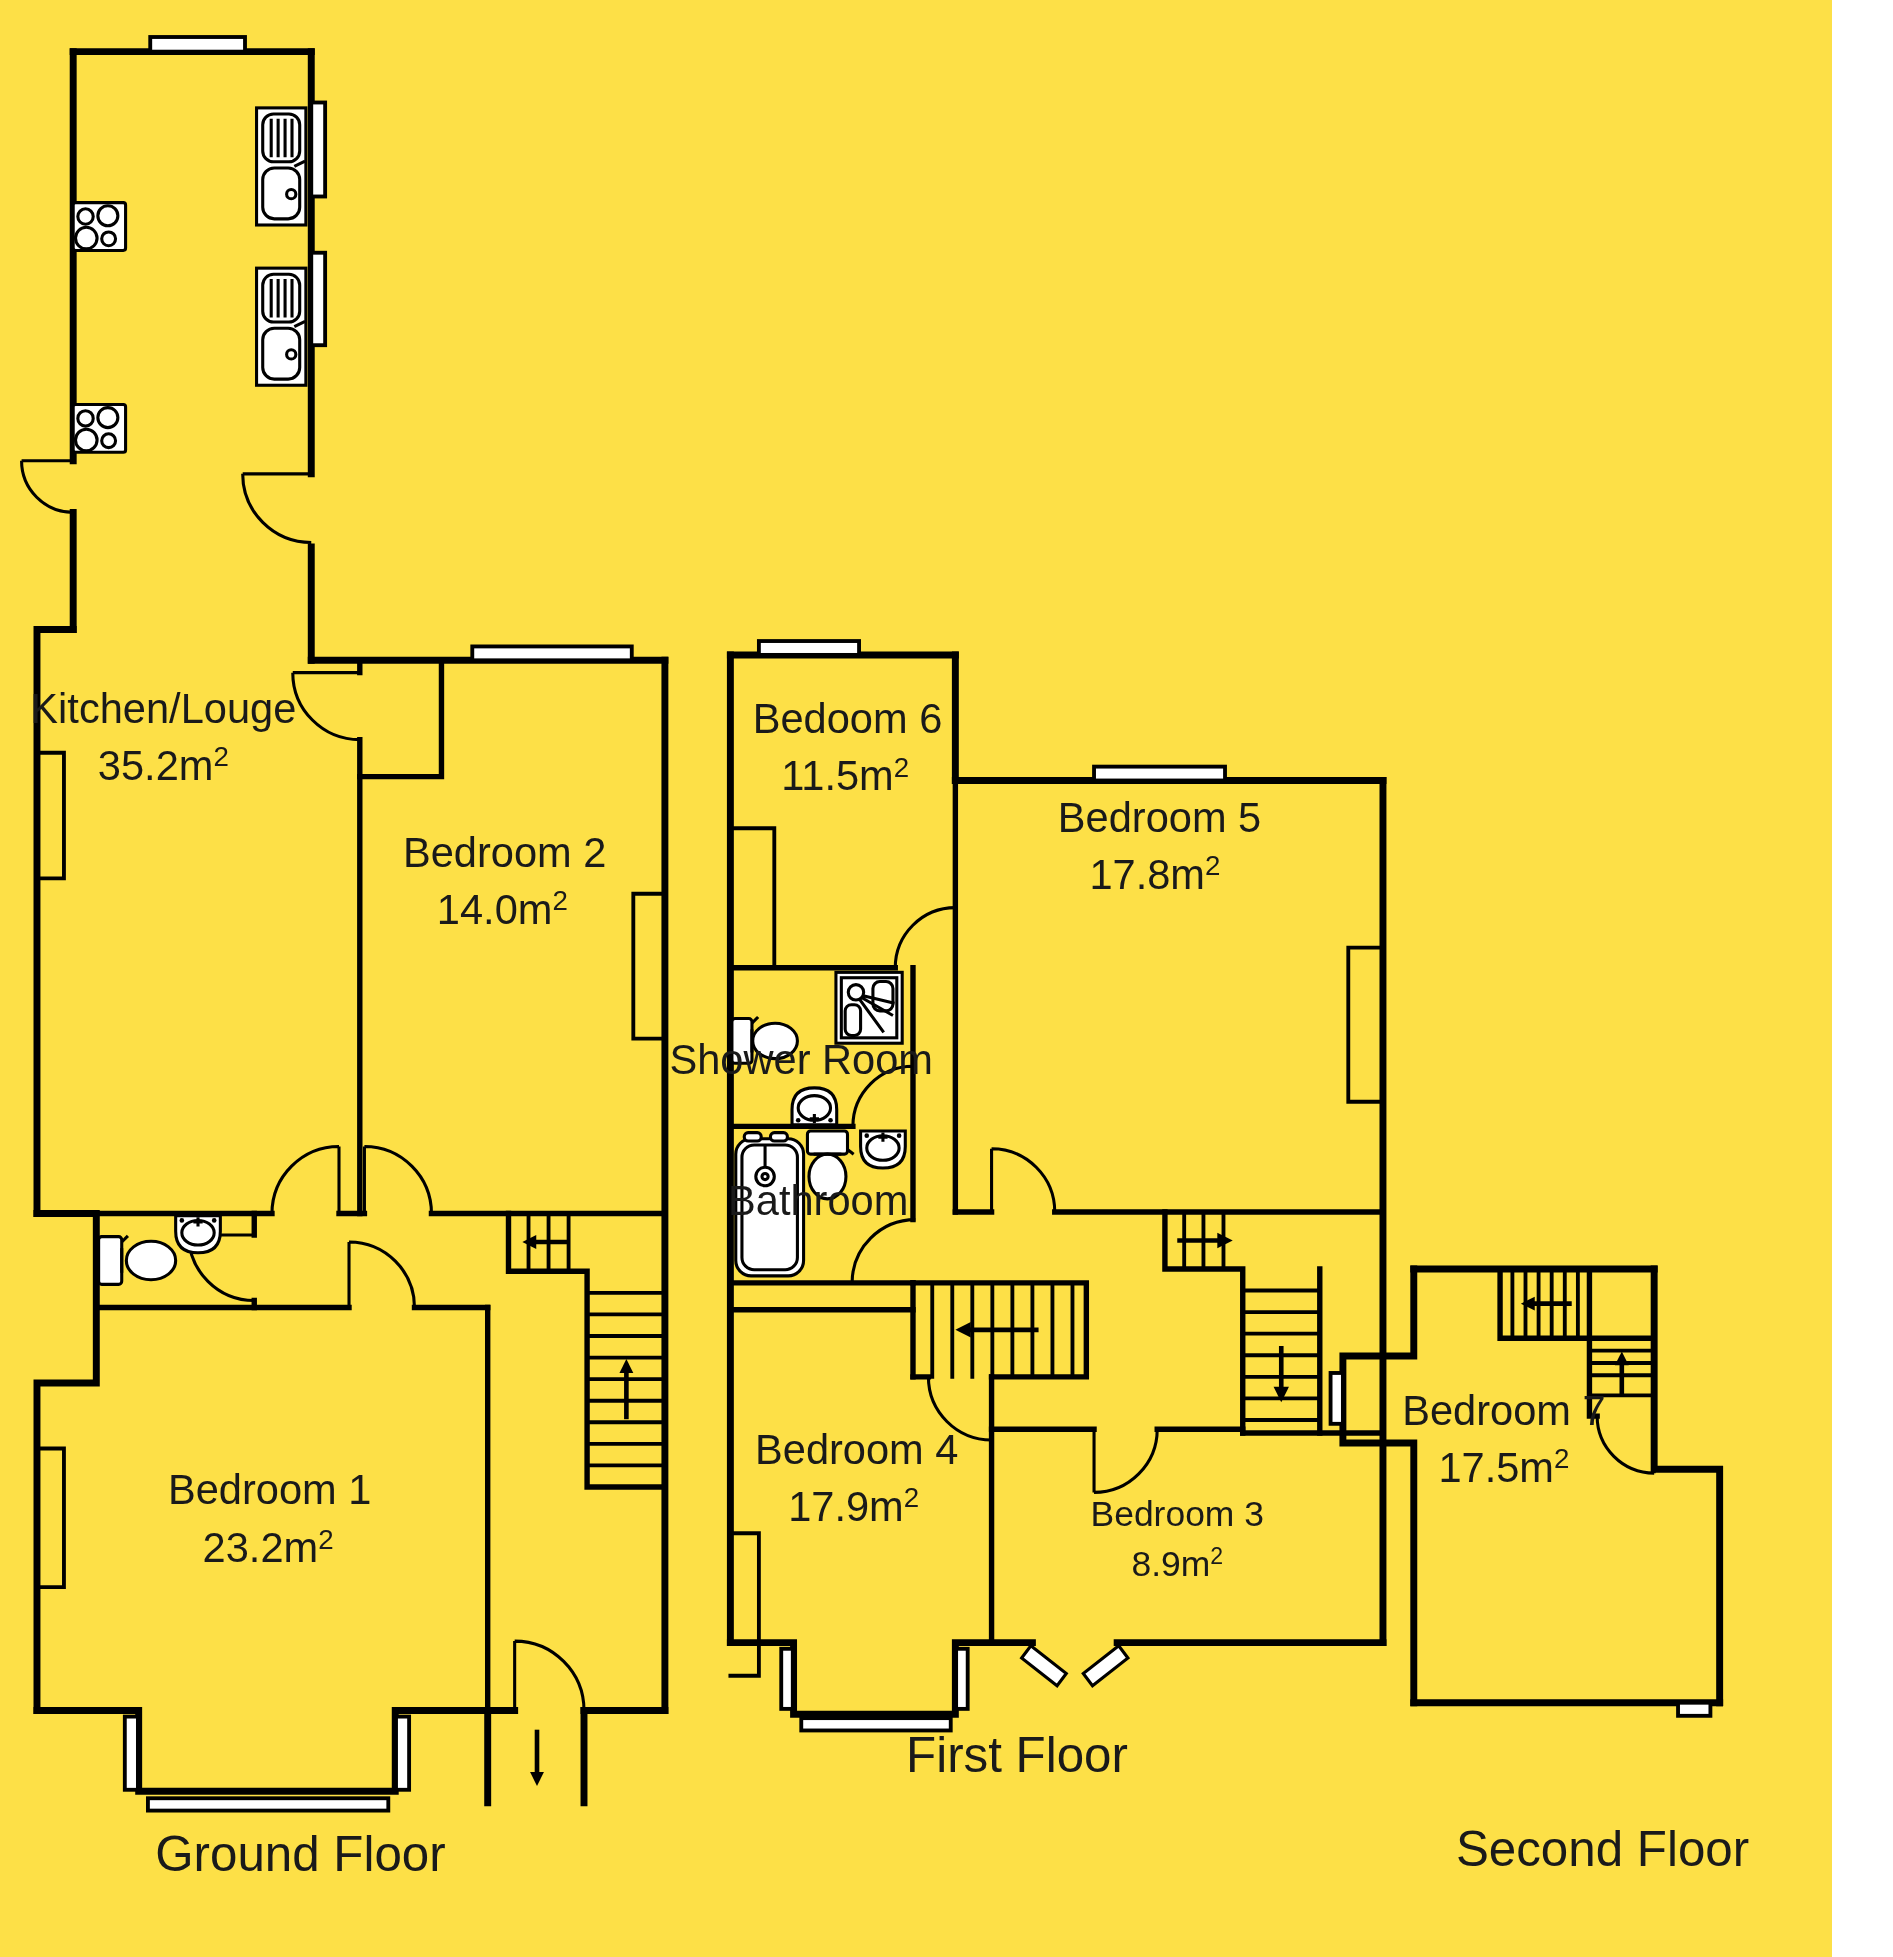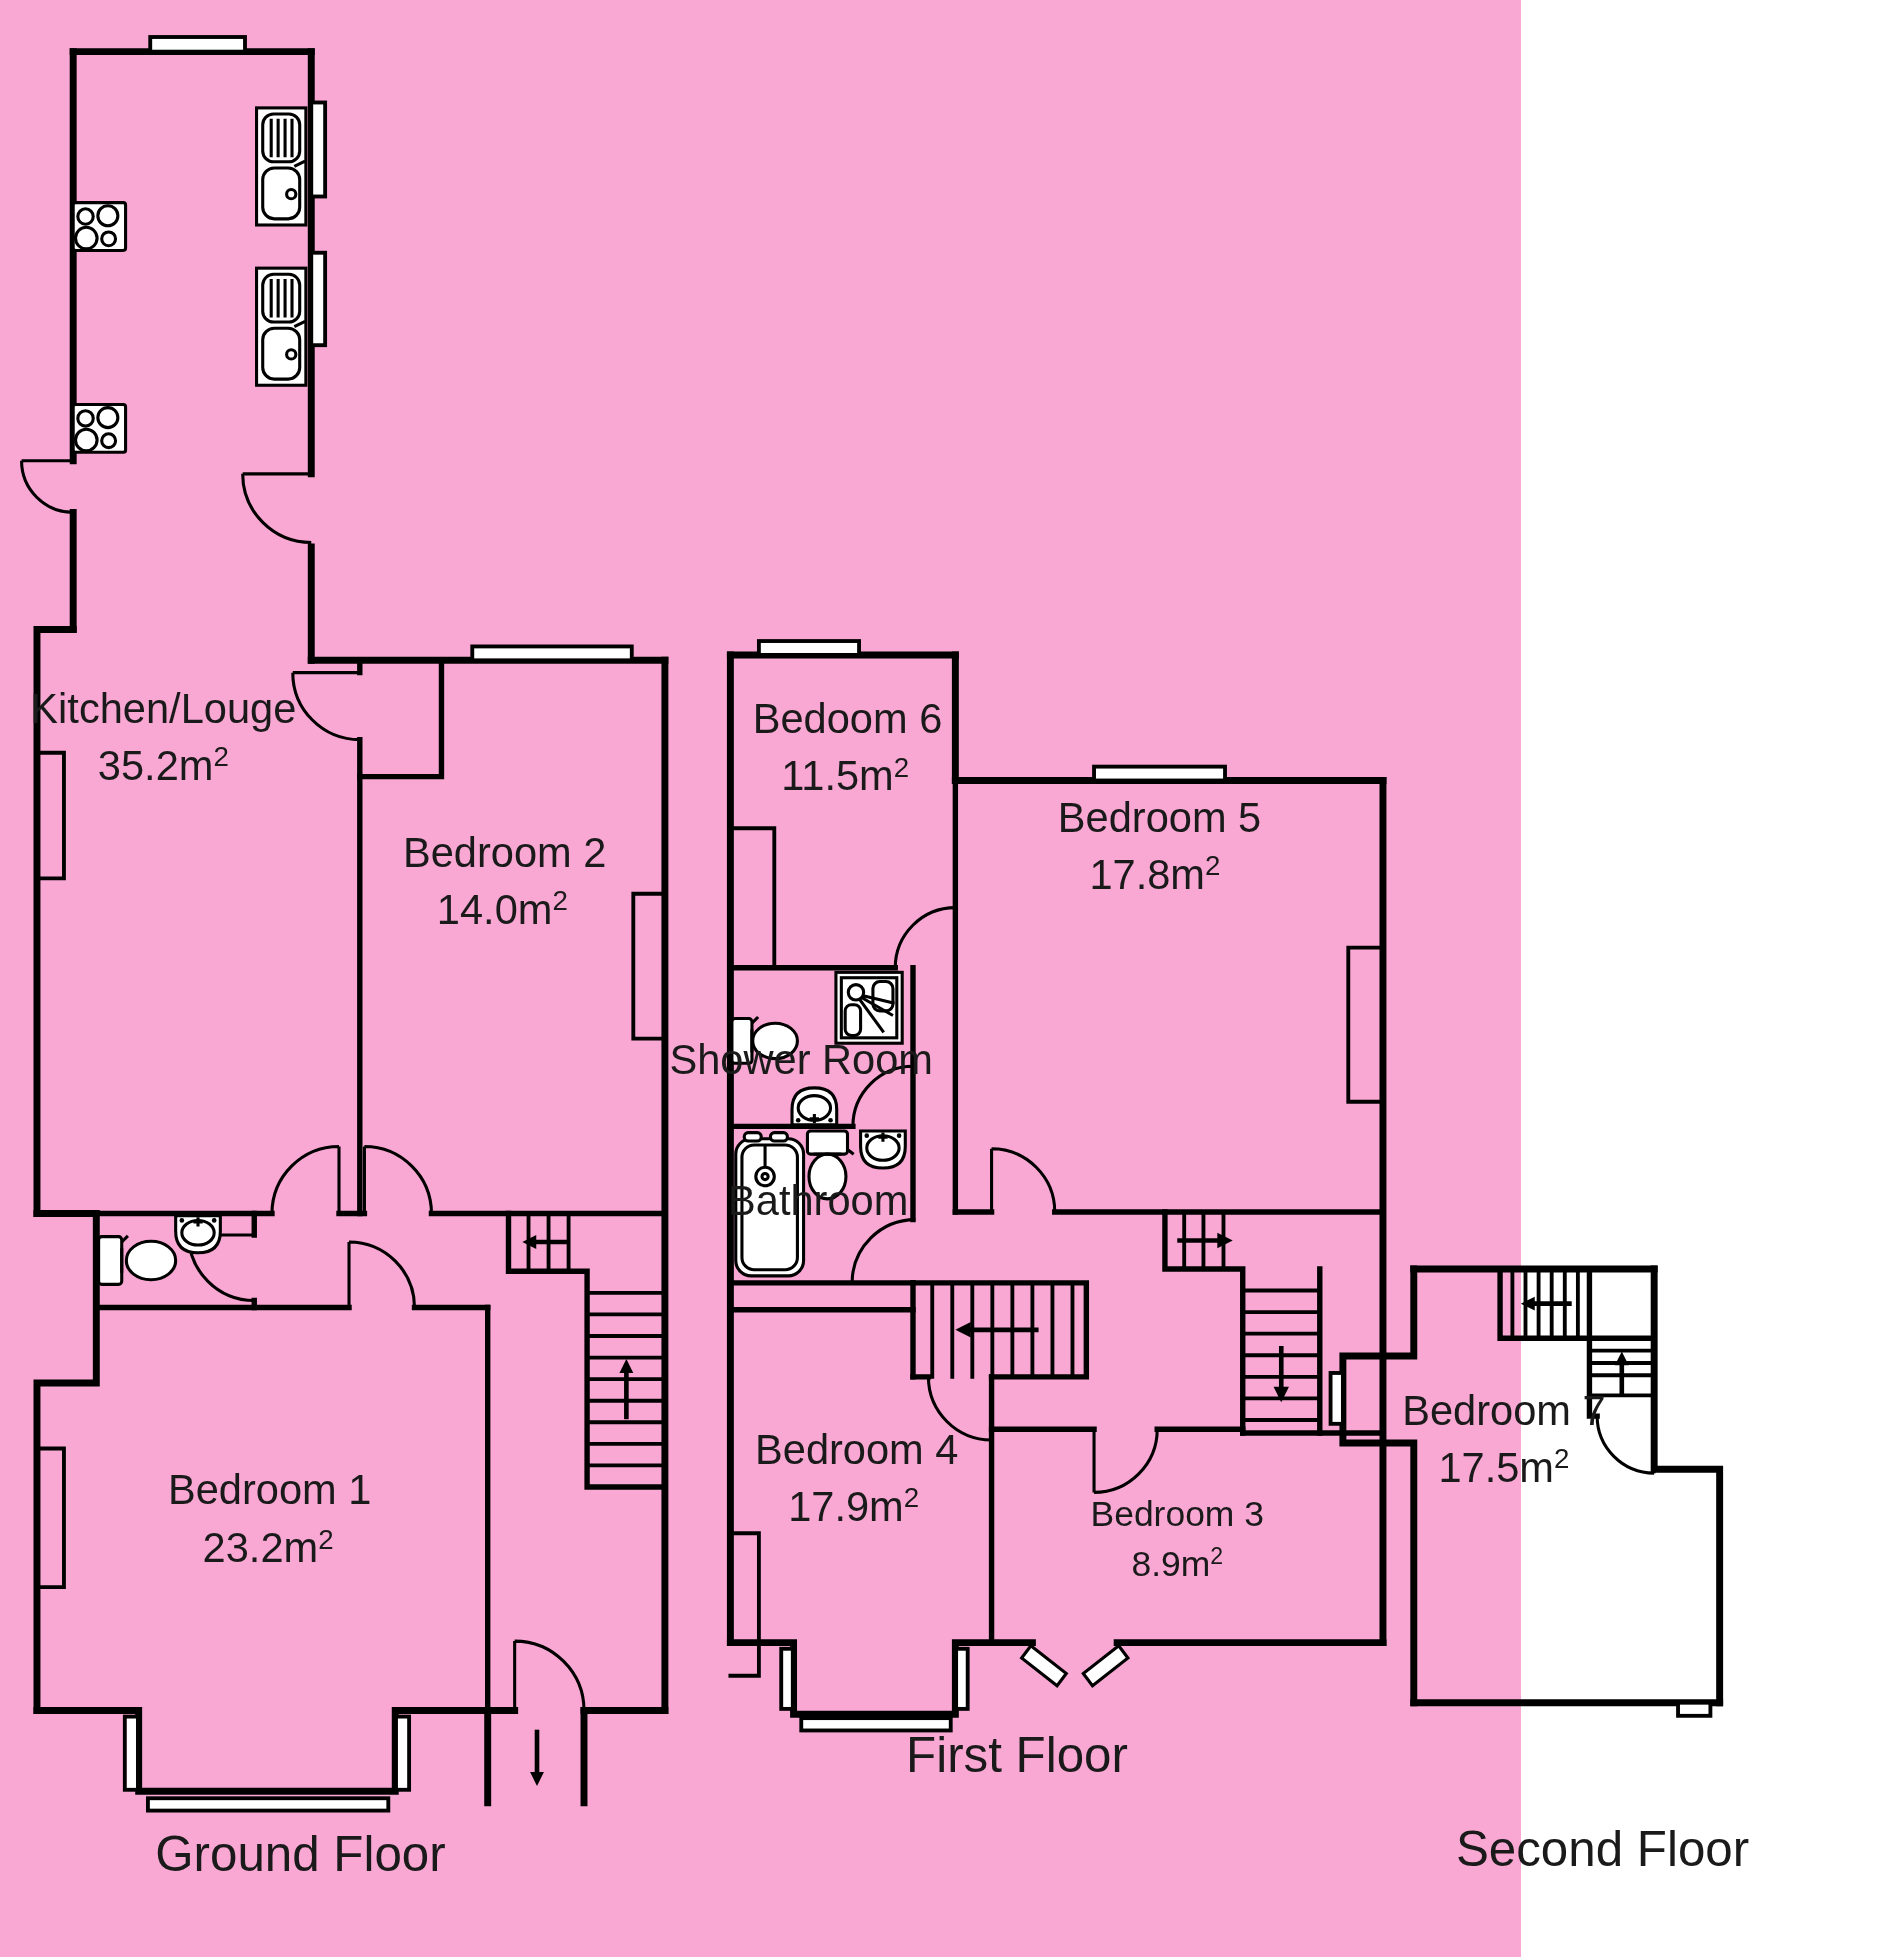--- a/index.html
+++ b/index.html
@@ -1,16 +1,16 @@
 <!DOCTYPE html>
 <html style="font-size:12.3px"><head>
 <meta charset="utf-8">
 <style>
   html,body{margin:0;padding:0;background:#ffffff;}
-  .page{width:1521px;height:1957px;position:relative;background:#f9a8d4;}
+  .page{width:1832px;height:1957px;position:relative;background:#fde047;}
   svg{display:block;}
   text{font-family:"Liberation Sans","DejaVu Sans",sans-serif;fill:#1a1a1a;}
   .room-label{font-size:54px;text-anchor:middle;}
   .room-label-small{font-size:46px;text-anchor:middle;}
   .caption{font-size:64px;text-anchor:middle;}
   .sup{font-size:36px;}
   .sup-small{font-size:30px;}
   .wall-ext{fill:none;stroke:#000;stroke-width:9;stroke-linecap:square;}
   .wall-int{fill:none;stroke:#000;stroke-width:7;stroke-linecap:square;}
   .thin{fill:none;stroke:#000;stroke-width:5;stroke-linecap:square;}

